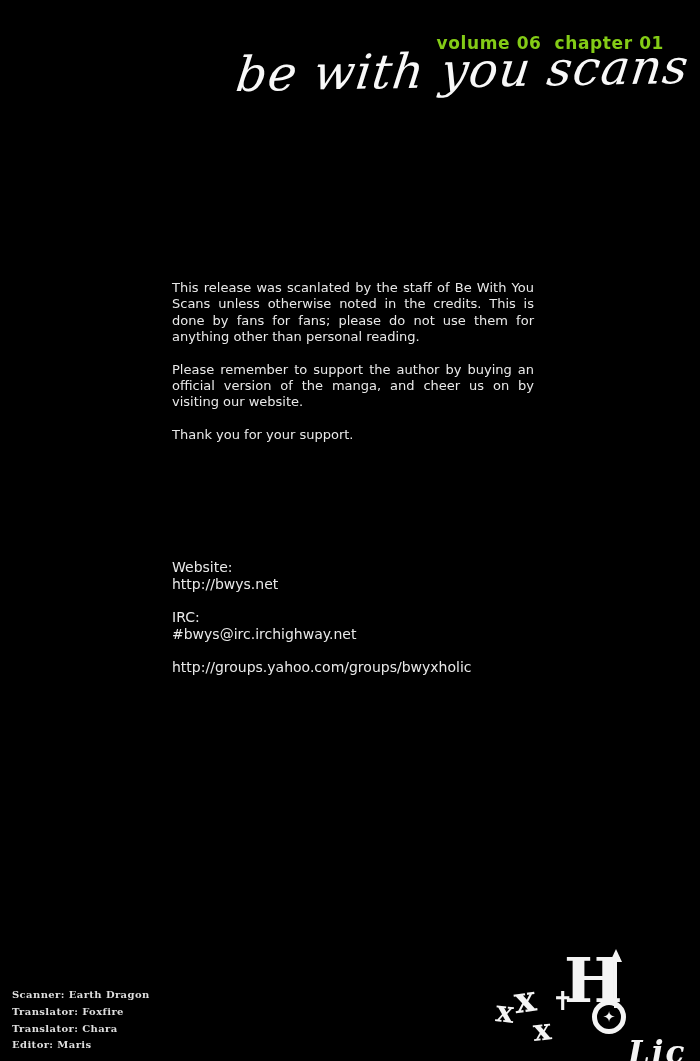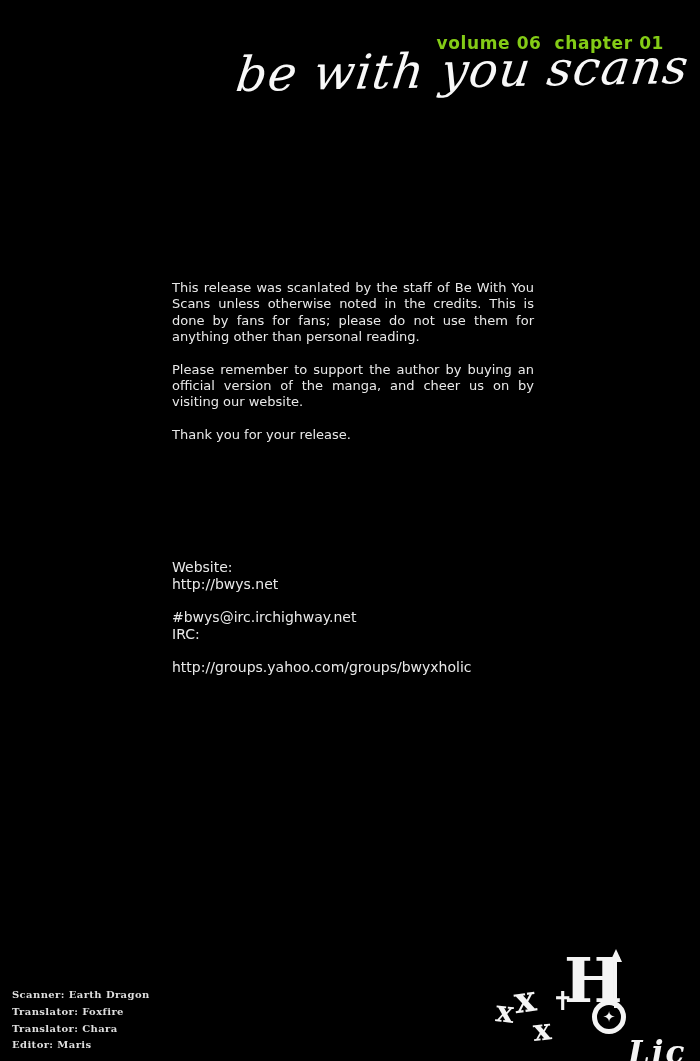--- a/index.html
+++ b/index.html
@@ -110,31 +110,31 @@
 
 <div class="page">
 
   <div class="volume-chapter">volume 06  chapter 01</div>
 
   <div class="script-logo">be with you scans</div>
 
   <div class="notice">
     <p>This release was scanlated by the staff of Be With You Scans unless otherwise noted in the credits. This is done by fans for fans; please do not use them for anything other than personal reading.</p>
     <p>Please remember to support the author by buying an official version of the manga, and cheer us on by visiting our website.</p>
-    <p>Thank you for your release.</p>
+    <p>Thank you for your support.</p>
   </div>
 
   <div class="contact">
     <div class="contact-group">
       <div class="contact-line">Website:</div>
       <div class="contact-line">http://bwys.net</div>
     </div>
     <div class="contact-group">
+      <div class="contact-line">IRC:</div>
       <div class="contact-line">#bwys@irc.irchighway.net</div>
-      <div class="contact-line">IRC:</div>
     </div>
     <div class="contact-group">
       <div class="contact-line">http://groups.yahoo.com/groups/bwyxholic</div>
     </div>
   </div>
 
   <div class="credits">
     <div>Scanner: Earth Dragon</div>
     <div>Translator: Foxfire</div>
     <div>Translator: Chara</div>

